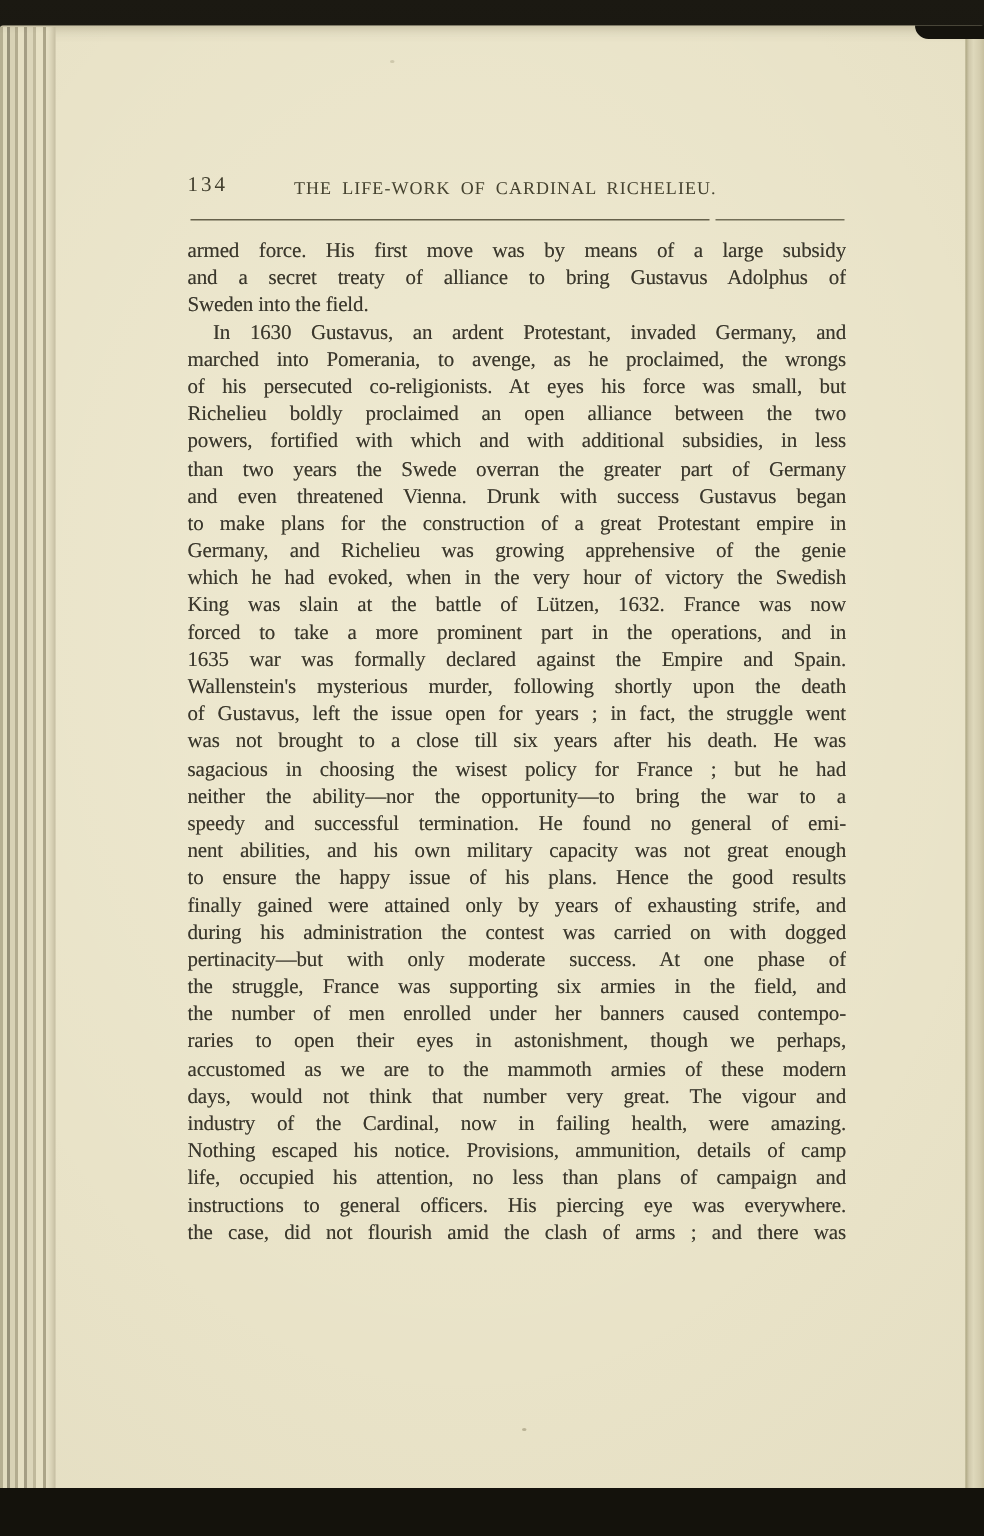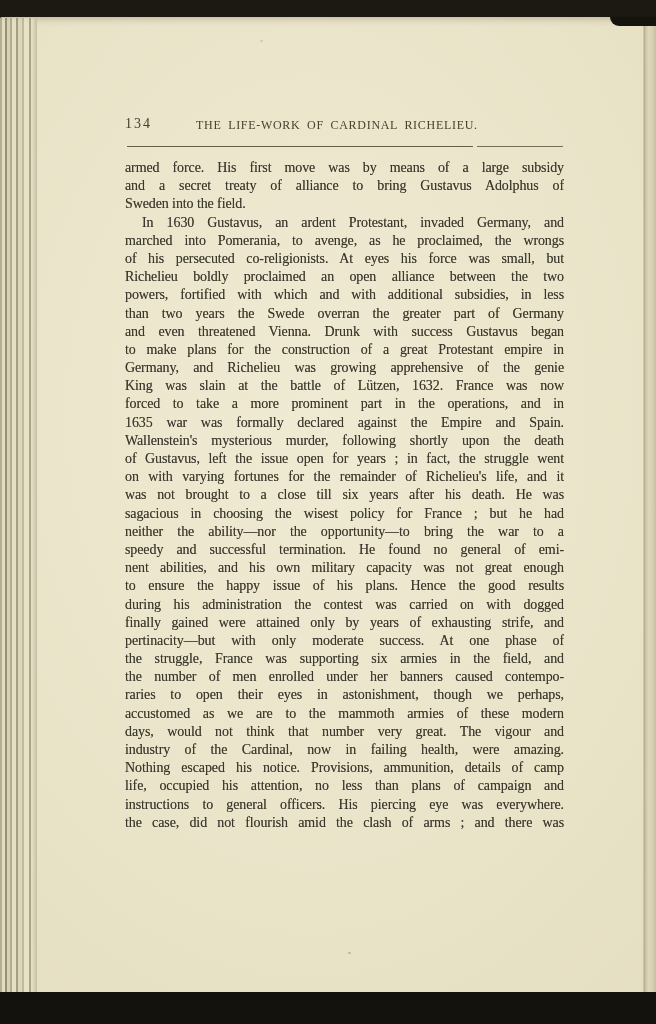--- a/index.html
+++ b/index.html
@@ -103,34 +103,34 @@
       <div class="line flush">Sweden into the field.</div>
       <div class="line indent">In 1630 Gustavus, an ardent Protestant, invaded Germany, and</div>
       <div class="line">marched into Pomerania, to avenge, as he proclaimed, the wrongs</div>
       <div class="line">of his persecuted co-religionists. At eyes his force was small, but</div>
       <div class="line">Richelieu boldly proclaimed an open alliance between the two</div>
       <div class="line">powers, fortified with which and with additional subsidies, in less</div>
       <div class="line">than two years the Swede overran the greater part of Germany</div>
       <div class="line">and even threatened Vienna. Drunk with success Gustavus began</div>
       <div class="line">to make plans for the construction of a great Protestant empire in</div>
       <div class="line">Germany, and Richelieu was growing apprehensive of the genie</div>
+      <div class="line">which he had evoked, when in the very hour of victory the Swedish</div>
       <div class="line">King was slain at the battle of Lützen, 1632. France was now</div>
       <div class="line">forced to take a more prominent part in the operations, and in</div>
       <div class="line">1635 war was formally declared against the Empire and Spain.</div>
       <div class="line">Wallenstein's mysterious murder, following shortly upon the death</div>
       <div class="line">of Gustavus, left the issue open for years ; in fact, the struggle went</div>
-      <div class="line">on with varying fortunes for the remainder of Richelieu's life, and it</div>
       <div class="line">was not brought to a close till six years after his death. He was</div>
       <div class="line">sagacious in choosing the wisest policy for France ; but he had</div>
       <div class="line">neither the ability—nor the opportunity—to bring the war to a</div>
       <div class="line">speedy and successful termination. He found no general of emi-</div>
       <div class="line">nent abilities, and his own military capacity was not great enough</div>
       <div class="line">to ensure the happy issue of his plans. Hence the good results</div>
+      <div class="line">finally gained were attained only by years of exhausting strife, and</div>
       <div class="line">during his administration the contest was carried on with dogged</div>
-      <div class="line">finally gained were attained only by years of exhausting strife, and</div>
       <div class="line">pertinacity—but with only moderate success. At one phase of</div>
       <div class="line">the struggle, France was supporting six armies in the field, and</div>
       <div class="line">the number of men enrolled under her banners caused contempo-</div>
       <div class="line">raries to open their eyes in astonishment, though we perhaps,</div>
       <div class="line">accustomed as we are to the mammoth armies of these modern</div>
       <div class="line">days, would not think that number very great. The vigour and</div>
       <div class="line">industry of the Cardinal, now in failing health, were amazing.</div>
       <div class="line">Nothing escaped his notice. Provisions, ammunition, details of camp</div>
       <div class="line">life, occupied his attention, no less than plans of campaign and</div>
       <div class="line">instructions to general officers. His piercing eye was everywhere.</div>

